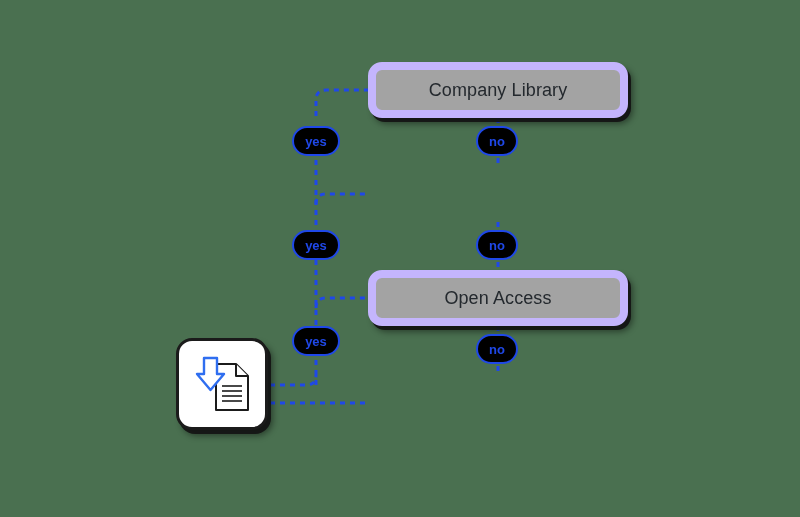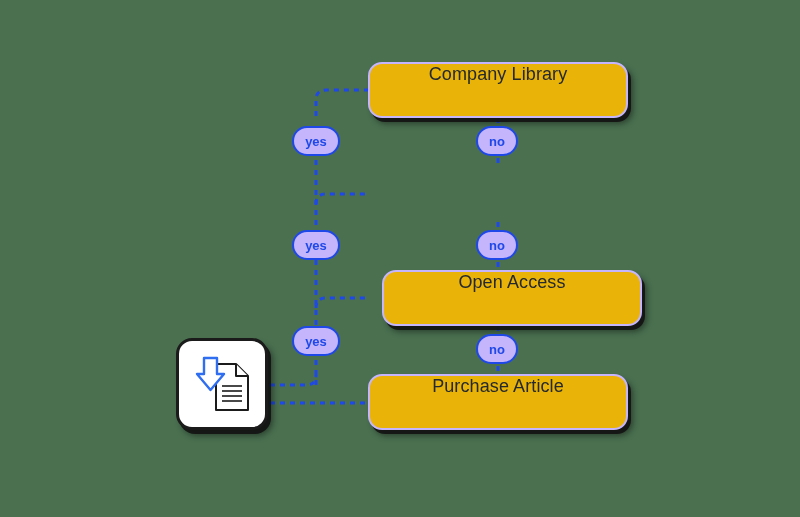--- a/index.html
+++ b/index.html
@@ -24,24 +24,25 @@
     top: 0;
     width: 800px;
     height: 517px;
     pointer-events: none;
   }
 
   
   .node {
     position: absolute;
     box-sizing: border-box;
-    background: #eab308;
-    border: 2px solid #c4b5fd;
+    background: #a3a3a3;
+    border: 8px solid #c4b5fd;
     border-radius: 14px;
     display: flex;
+    align-items: center;
     justify-content: center;
     box-shadow: 3px 4px 0 0 rgba(20,20,20,0.92),
                 5px 6px 6px 0 rgba(0,0,0,0.42);
   }
   .node-label {
     font-size: 18px;
     font-weight: 400;
     color: #24292e;
     letter-spacing: 0.1px;
     white-space: nowrap;
@@ -58,21 +59,21 @@
     align-items: center;
     justify-content: center;
     box-shadow: 3px 4px 0 0 rgba(20,20,20,0.92),
                 5px 6px 6px 0 rgba(0,0,0,0.42);
   }
 
   
   .pill {
     position: absolute;
     box-sizing: border-box;
-    background: #c4b5fd;
+    background: #000000;
     border: 2px solid #1f48e8;
     border-radius: 999px;
     display: flex;
     align-items: center;
     justify-content: center;
   }
   .pill-label {
     font-size: 13px;
     font-weight: 700;
     color: #1f48e8;
@@ -119,27 +120,24 @@
 
       <path d="M 14 6 L 27 6 L 27 22 L 34 22 L 20.5 38 L 7 22 L 14 22 Z" fill="#ffffff" stroke="#2f6ef0" stroke-width="2.4" stroke-linejoin="round"></path>
     </svg>
   </div>
 
   <div class="node" style="left:368px; top:62px; width:260px; height:56px;">
     <span class="node-label">Company Library</span>
   </div>
 
 
-  <div class="node" style="left:368px; top:270px; width:260px; height:56px;margin-left:14px;">
+  <div class="node" style="left:368px; top:270px; width:260px; height:56px;">
     <span class="node-label">Open Access</span>
   </div>
 
-  <div class="node" style="left:368px; top:374px; width:260px; height:56px;">
-    <span class="node-label">Purchase Article</span>
-  </div>
 
   <div class="pill" style="left:292px; top:126px; width:48px; height:30px;">
     <span class="pill-label">yes</span>
   </div>
 
   <div class="pill" style="left:476px; top:126px; width:42px; height:30px;">
     <span class="pill-label">no</span>
   </div>
 
   <div class="pill" style="left:292px; top:230px; width:48px; height:30px;">

